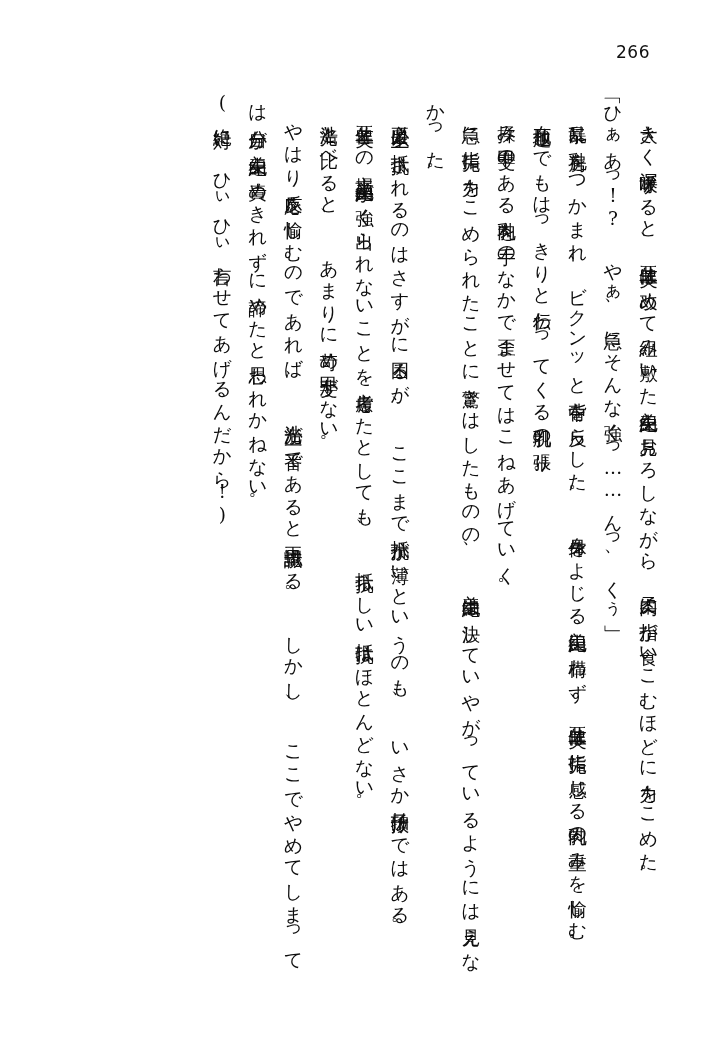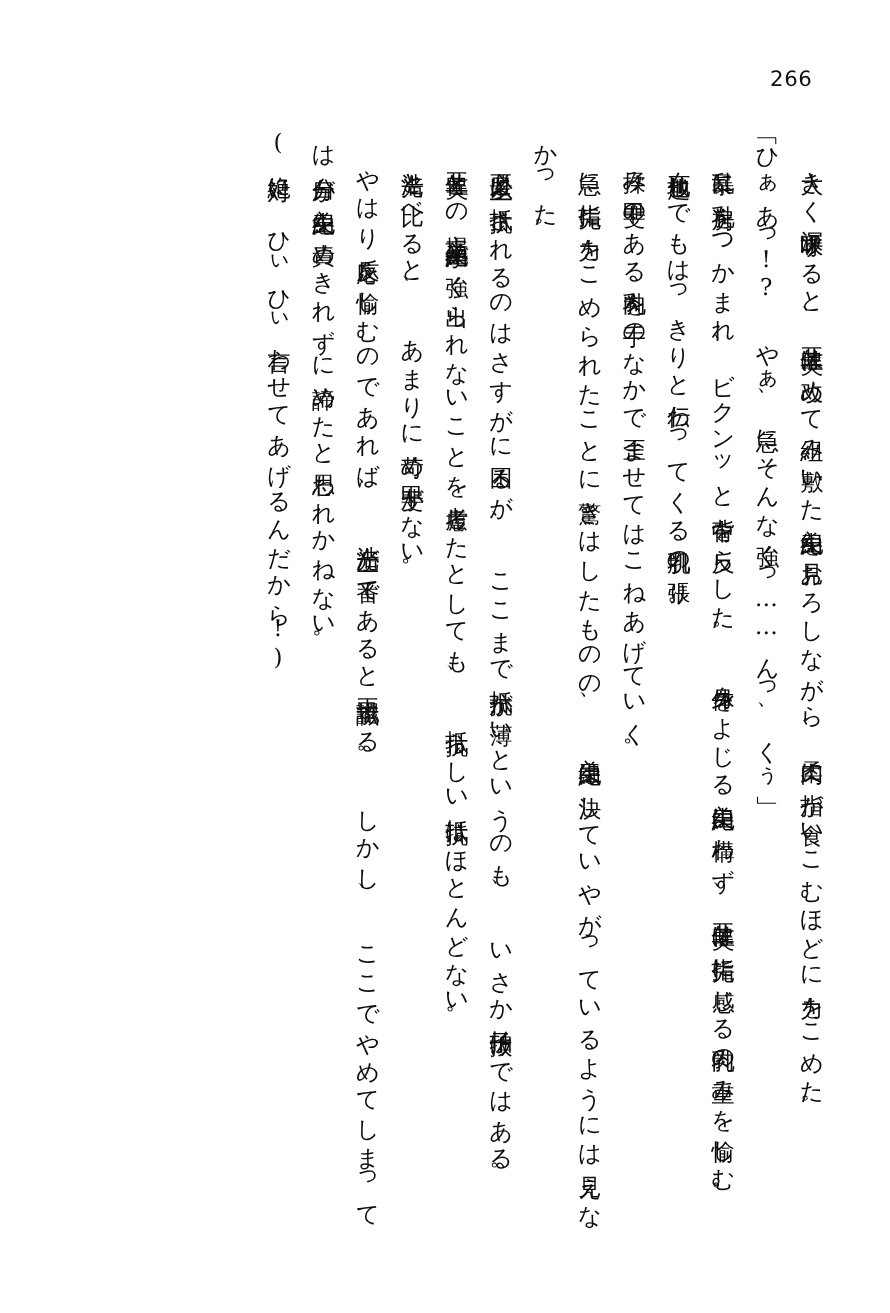--- a/index.html
+++ b/index.html
@@ -12,21 +12,21 @@
     height: 1050px;
     font-family: "DejaVu Serif", "Liberation Serif", serif;
     color: #000000;
     position: relative;
     overflow: hidden;
   }
 
   .page {
     position: absolute;
     left: 0;
-    top: 12px;
+    top: 0;
     width: 712px;
     height: 905px;
     background: #ffffff;
   }
 
   .page-number {
     position: absolute;
     top: 42px;
     right: 62px;
     font-size: 17px;

